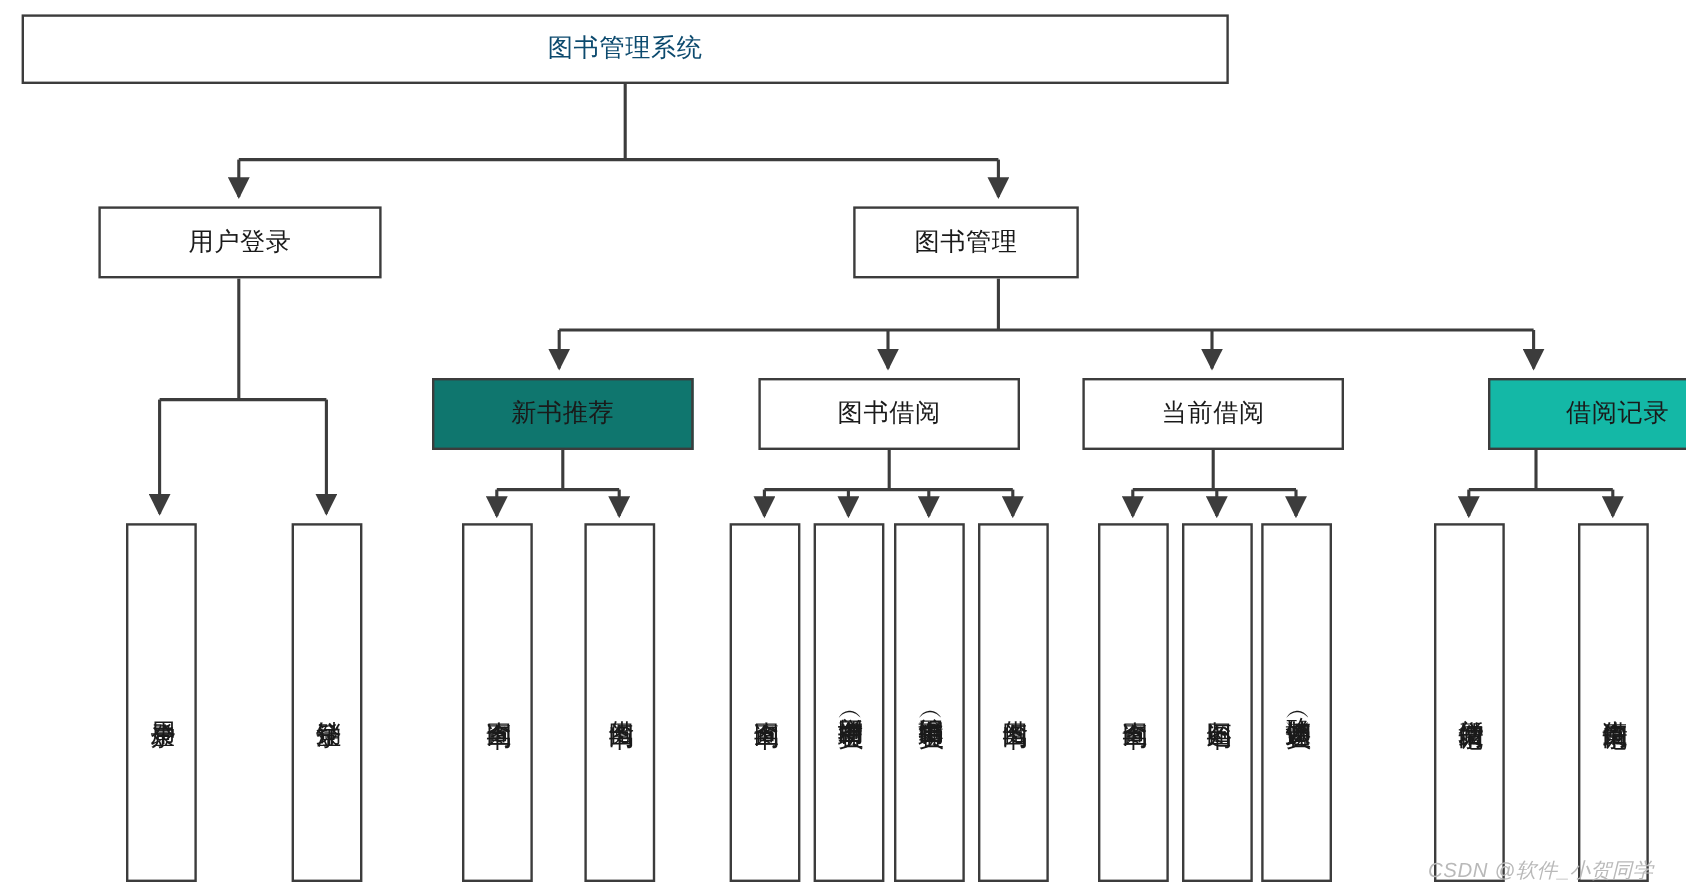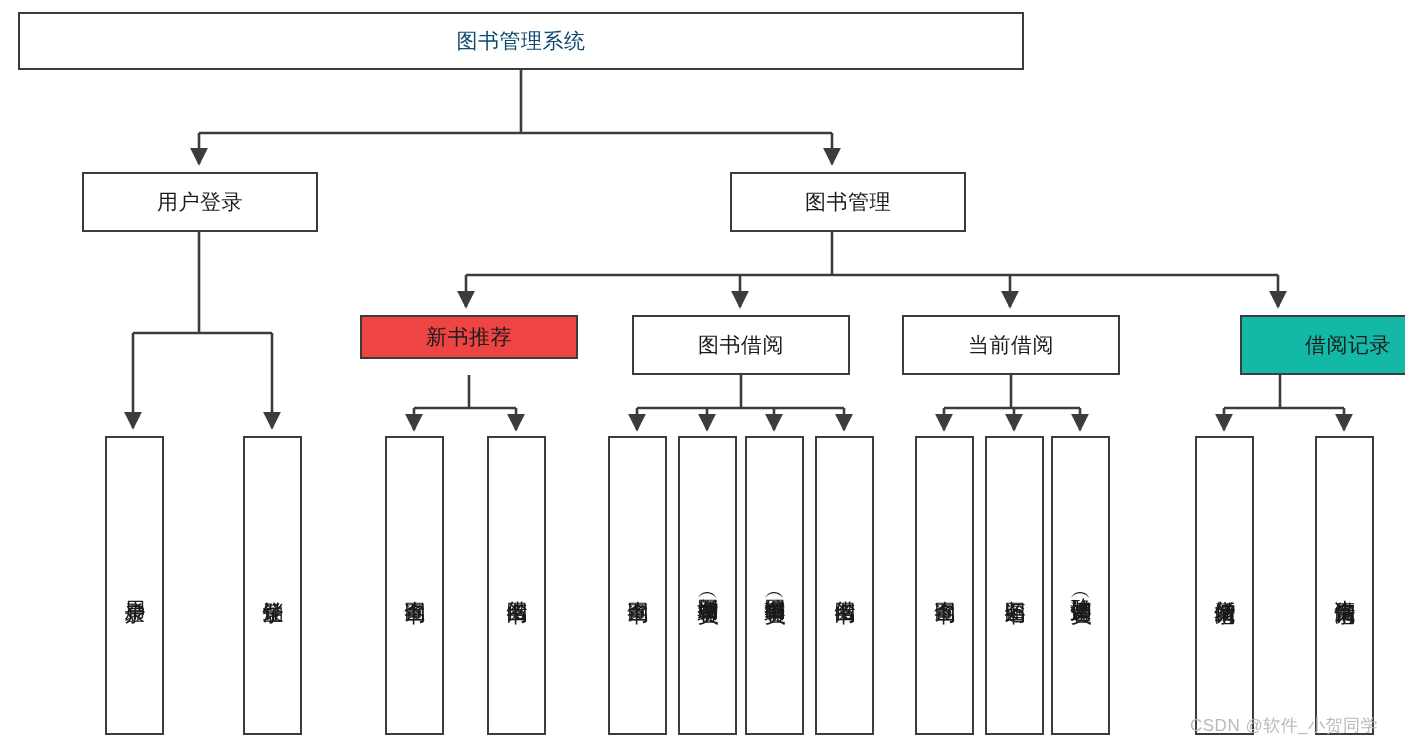--- a/index.html
+++ b/index.html
@@ -114,25 +114,25 @@
     </g>
   </svg>
 
   <div class="node node-h" style="left: 18px; top: 12px; width: 1006px; height: 58px; border-color: rgb(60, 60, 60); background: rgb(255, 255, 255); color: #0c4a6e;">
     <span>图书管理系统</span>
   </div>
 
   <div class="node node-h" style="left: 82px; top: 172px; width: 236px; height: 60px; border-color: rgb(60, 60, 60); background: rgb(255, 255, 255); color: rgb(26, 26, 26);">
     <span>用户登录</span>
   </div>
-  <div class="node node-h" style="left: 730px; top: 172px; width: 236px; height: 60px; border-color: rgb(60, 60, 60); background: rgb(255, 255, 255); color: rgb(26, 26, 26);">
+  <div class="node node-h" style="left: 711px; top: 172px; width: 188px; height: 60px; border-color: rgb(60, 60, 60); background: rgb(255, 255, 255); color: rgb(26, 26, 26);">
     <span>图书管理</span>
   </div>
 
-  <div class="node node-h" style="left: 360px; top: 315px; width: 218px; height: 44px; border-color: rgb(60, 60, 60); background: #ef4444; color: rgb(26, 26, 26);">
+  <div class="node node-h" style="left: 360px; top: 315px; width: 218px; height: 60px; border-color: rgb(60, 60, 60); background: #0f766e; color: rgb(26, 26, 26);">
     <span>新书推荐</span>
   </div>
   <div class="node node-h" style="left: 902px; top: 315px; width: 218px; height: 60px; border-color: rgb(60, 60, 60); background: rgb(255, 255, 255); color: rgb(26, 26, 26);">
     <span>当前借阅</span>
   </div>
   <div class="node node-h" style="left: 632px; top: 315px; width: 218px; height: 60px; border-color: rgb(60, 60, 60); background: rgb(255, 255, 255); color: rgb(26, 26, 26);">
     <span>图书借阅</span>
   </div>
   <div class="node node-h" style="left: 1240px; top: 315px; width: 216px; height: 60px; border-color: rgb(60, 60, 60); background: #14b8a6; color: rgb(26, 26, 26);">
     <span>借阅记录</span>
@@ -171,15 +171,15 @@
   <div class="node node-v" style="left: 1051px; top: 436px; width: 59px; height: 299px; border-color: rgb(60, 60, 60); background: rgb(255, 255, 255); color: rgb(26, 26, 26);">
     <span class="vtext">确认归还（管理员）</span>
   </div>
   <div class="node node-v" style="left: 1195px; top: 436px; width: 59px; height: 299px; border-color: rgb(60, 60, 60); background: rgb(255, 255, 255); color: rgb(26, 26, 26);">
     <span class="vtext">新增借阅记录</span>
   </div>
   <div class="node node-v" style="left: 1315px; top: 436px; width: 59px; height: 299px; border-color: rgb(60, 60, 60); background: rgb(255, 255, 255); color: rgb(26, 26, 26);">
     <span class="vtext">查询借阅记录</span>
   </div>
 
-  <div class="watermark" style="left: 1190px; top: 714px; color: rgb(185, 185, 185);">CSDN @软件_小贺同学</div>
+  <div class="watermark" style="left: 1190px; top: 714px; color: rgb(185, 185, 185); font-style: italic;">CSDN @软件_小贺同学</div>
 
 </div>
 
 </body></html>

